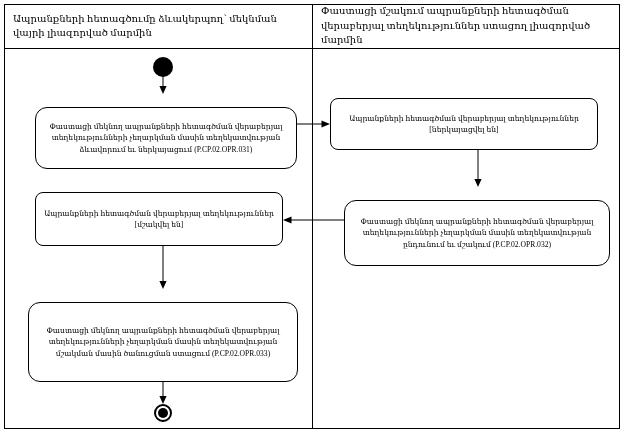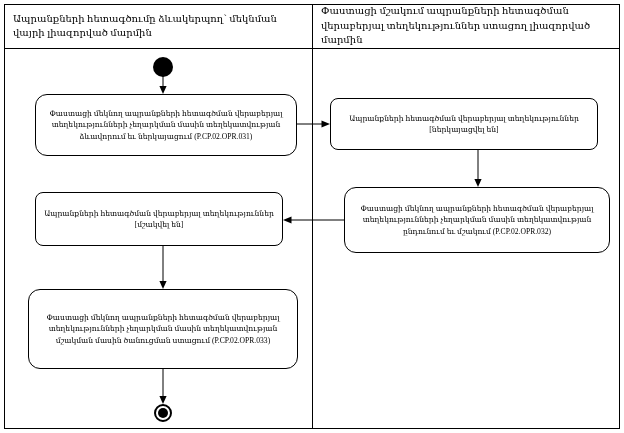--- a/index.html
+++ b/index.html
@@ -70,21 +70,21 @@
     border: 1px solid #000000;
     background: #ffffff;
     display: flex;
     align-items: center;
     justify-content: center;
     text-align: center;
     font-size: 7.6px;
     line-height: 1.5;
     padding: 4px 8px;
   }
-  .node.action { border-radius: 12px; }
+  .node.action { border-radius: 12px; margin-top: 13px; }
   .node.object { border-radius: 8px; }
   .node .node-text { display: block; width: 100%; }
 
   
   .initial-node {
     position: absolute;
     width: 20px;
     height: 20px;
     border-radius: 50%;
     background: #000000;

